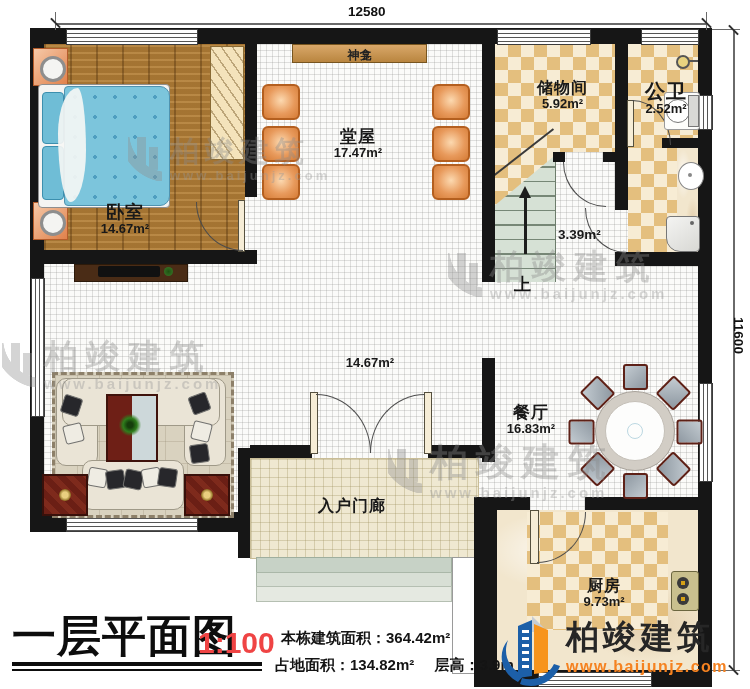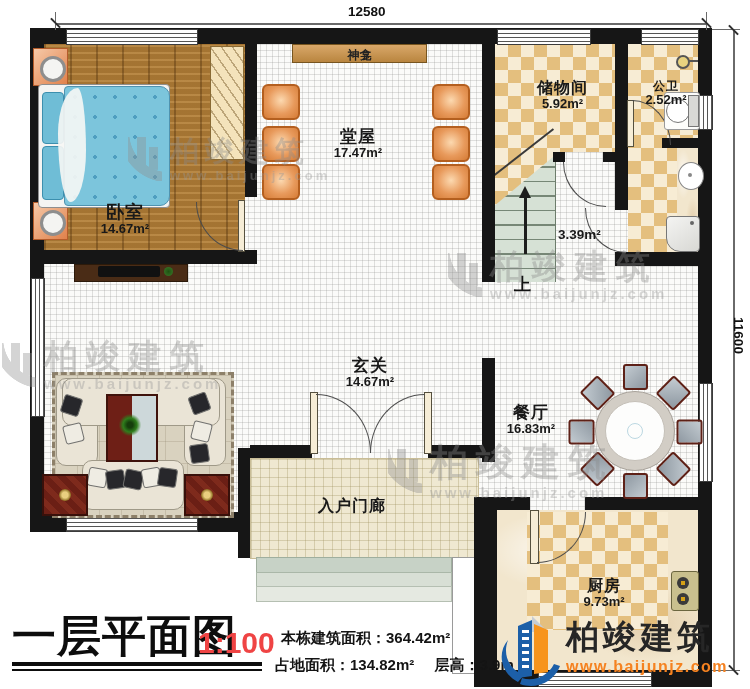--- a/index.html
+++ b/index.html
@@ -206,27 +206,26 @@
   </div>
   <div class="rlabel" style="left:310px;top:127px;width:96px;">
     <span class="nm">堂屋</span>
     <span class="ar">17.47m²</span>
   </div>
   <div class="rlabel" style="left:505px;top:79px;width:115px;">
     <span class="nm" style="font-size:16px;">储物间</span>
     <span class="ar">5.92m²</span>
   </div>
   <div class="rlabel" style="left:628px;top:80px;width:76px;">
-    <span class="nm" style="font-size:12px;">公卫</span>
+    <span class="nm" style="font-size:20px;">公卫</span>
     <span class="ar">2.52m²</span>
   </div>
   <div class="abs" style="left:558px;top:227px;font-size:13.5px;font-weight:bold;color:#191919;">3.39m²</div>
   <div class="abs" style="left:514px;top:273px;font-size:17px;font-weight:bold;color:#111;">上</div>
   <div class="rlabel" style="left:302px;top:356px;width:136px;">
-    <span class="nm">玄关</span>
     <span class="ar">14.67m²</span>
   </div>
   <div class="rlabel" style="left:490px;top:403px;width:82px;">
     <span class="nm">餐厅</span>
     <span class="ar">16.83m²</span>
   </div>
   <div class="rlabel" style="left:560px;top:577px;width:88px;">
     <span class="nm" style="font-size:16px;">厨房</span>
     <span class="ar">9.73m²</span>
   </div>

